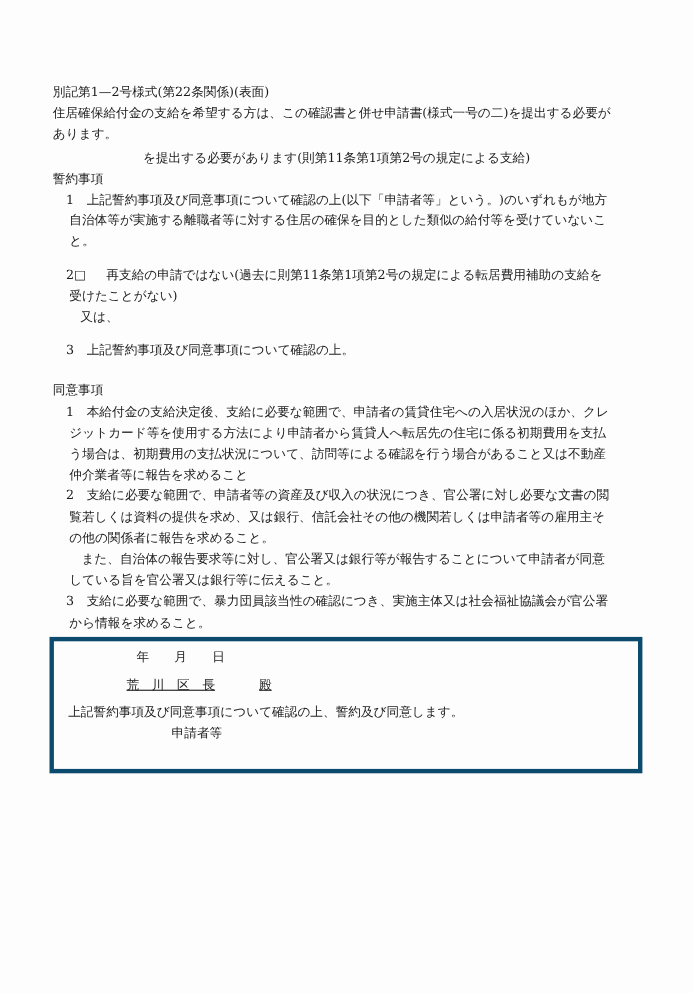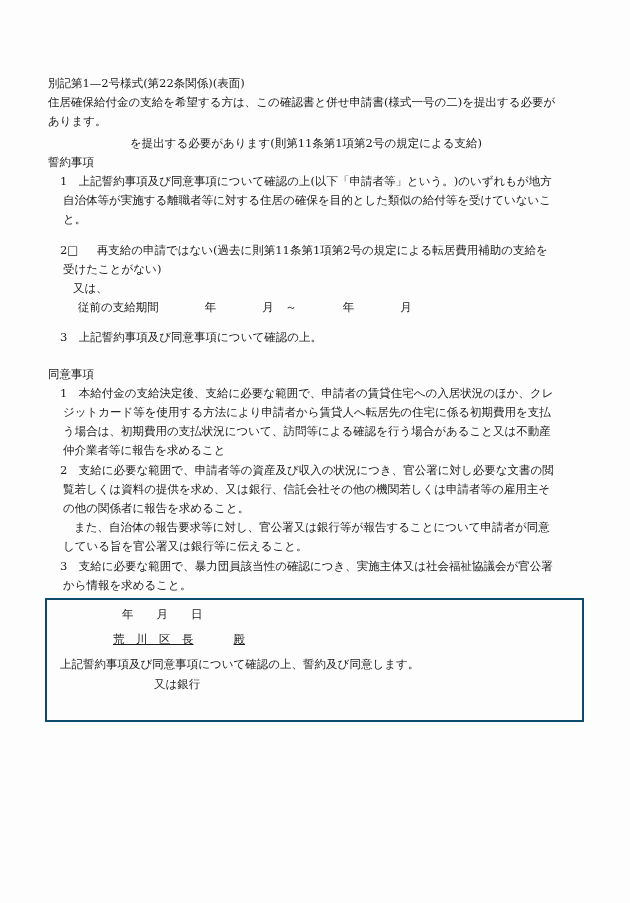--- a/index.html
+++ b/index.html
@@ -23,21 +23,21 @@
   .or-line     { padding-left:25px; }
   .opt2        { padding-left:18px; text-indent:-3px; }
   .period-line { padding-left:30px; }
   .cont        { padding-left:15px; text-indent:11px; }
   .checkbox    { margin-right:7px; }
   .sig-box {
     box-sizing:border-box;
     margin-top:3px;
     margin-left:-3px;
     width:539px; height:124px;
-    border:2px solid #0c4a6e;
+    border:4px solid #0c4a6e;
     padding:4px 12px 0 13px;
     overflow:hidden;
   }
   .date-line      { margin-left:62px; margin-top:1px; }
   .addressee-line { margin-left:53px; margin-top:6px;text-decoration:underline; }
   .dono           { margin-left:40px; }
   .statement      { margin-top:6px; }
   .label-address  { margin-left:94px; margin-top:11px; }
   .label-name     { margin-left:94px; }
 </style>
@@ -53,37 +53,36 @@
   <section>
     <p class="heading">誓約事項</p>
 
     <p class="item"><span class="num">1</span><span>　上記誓約事項及び同意事項について確認の上(以下「申請者等」という。)のいずれもが地方自治体等が実施する離職者等に対する住居の確保を目的とした類似の給付等を受けていないこと。</span></p>
 
     <p class="item gap-before"><span class="num">2</span><span class="checkbox">□</span><span>　再支給の申請ではない(過去に則第11条第1項第2号の規定による転居費用補助の支給を受けたことがない)</span></p>
 
     <p class="or-line">又は、</p>
 
 
-    <p class="period-line">従前の支給期間　　　　年　　　　月　～　　　　年　　　　月</p>
 
     <p class="item gap-before"><span class="num">3</span><span>　上記誓約事項及び同意事項について確認の上。</span></p>
   </section>
 
   <section>
     <p class="heading big-gap">同意事項</p>
 
     <p class="item"><span class="num">1</span><span>　本給付金の支給決定後、支給に必要な範囲で、申請者の賃貸住宅への入居状況のほか、クレジットカード等を使用する方法により申請者から賃貸人へ転居先の住宅に係る初期費用を支払う場合は、初期費用の支払状況について、訪問等による確認を行う場合があること又は不動産仲介業者等に報告を求めること</span></p>
 
     <p class="item"><span class="num">2</span><span>　支給に必要な範囲で、申請者等の資産及び収入の状況につき、官公署に対し必要な文書の閲覧若しくは資料の提供を求め、又は銀行、信託会社その他の機関若しくは申請者等の雇用主その他の関係者に報告を求めること。</span></p>
 
     <p class="cont">また、自治体の報告要求等に対し、官公署又は銀行等が報告することについて申請者が同意している旨を官公署又は銀行等に伝えること。</p>
 
     <p class="item"><span class="num">3</span><span>　支給に必要な範囲で、暴力団員該当性の確認につき、実施主体又は社会福祉協議会が官公署から情報を求めること。</span></p>
   </section>
 
   <div class="sig-box">
     <p class="date-line">年　　月　　日</p>
     <p class="addressee-line"><span>荒　川　区　長</span><span class="dono">殿</span></p>
     <p class="statement">上記誓約事項及び同意事項について確認の上、誓約及び同意します。</p>
-    <p class="label-name">又は銀行</p>
+    <p class="label-name">申請者等</p>
   </div>
 
 </div>
 
 </body></html>

